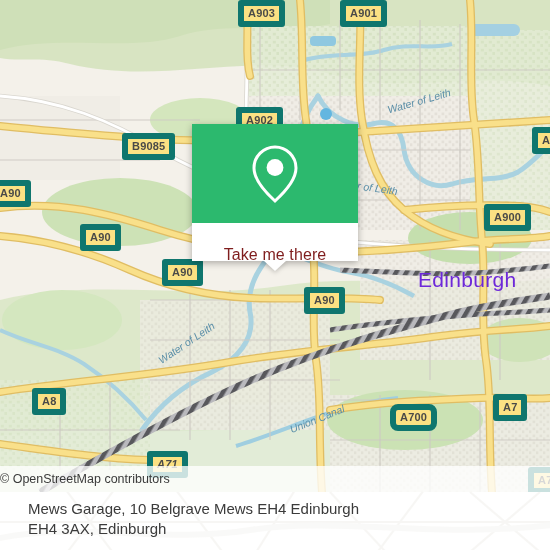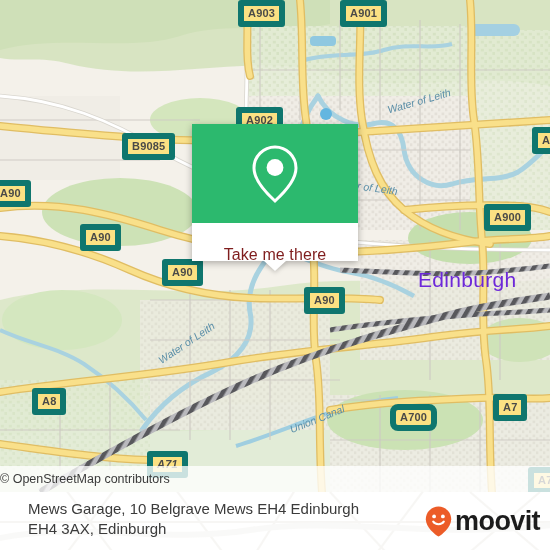--- a/index.html
+++ b/index.html
@@ -296,25 +296,15 @@
       <g stroke="#efeeea" stroke-width="6" fill="none">
         <path d="M-10 48 C80 28 160 52 250 38 C340 24 440 48 560 32"></path>
       </g>
     </svg>
 
     <div id="addr">
       <div>Mews Garage, 10 Belgrave Mews EH4 Edinburgh</div>
       <div>EH4 3AX, Edinburgh</div>
     </div>
 
-    <div id="logo">
-      <svg width="27" height="31" viewBox="0 0 27 31">
-        <path d="M13.5 0.6 C6.4 0.6 0.8 6.2 0.8 13.2 C0.8 21.4 10.6 29 13.5 30.6
-                 C16.4 29 26.2 21.4 26.2 13.2 C26.2 6.2 20.6 0.6 13.5 0.6 Z" fill="#ec5c28"></path>
-        <circle cx="9.1" cy="10.4" r="1.9" fill="#ffffff"></circle>
-        <circle cx="17.9" cy="10.4" r="1.9" fill="#ffffff"></circle>
-        <path d="M8.2 15.6 C10.2 19.1 16.8 19.1 18.8 15.6" fill="none" stroke="#ffffff" stroke-width="2.1" stroke-linecap="round"></path>
-      </svg>
-      <span id="logo-word">moovit</span>
-    </div>
   </div>
 
 </div>
 
 </body></html>

